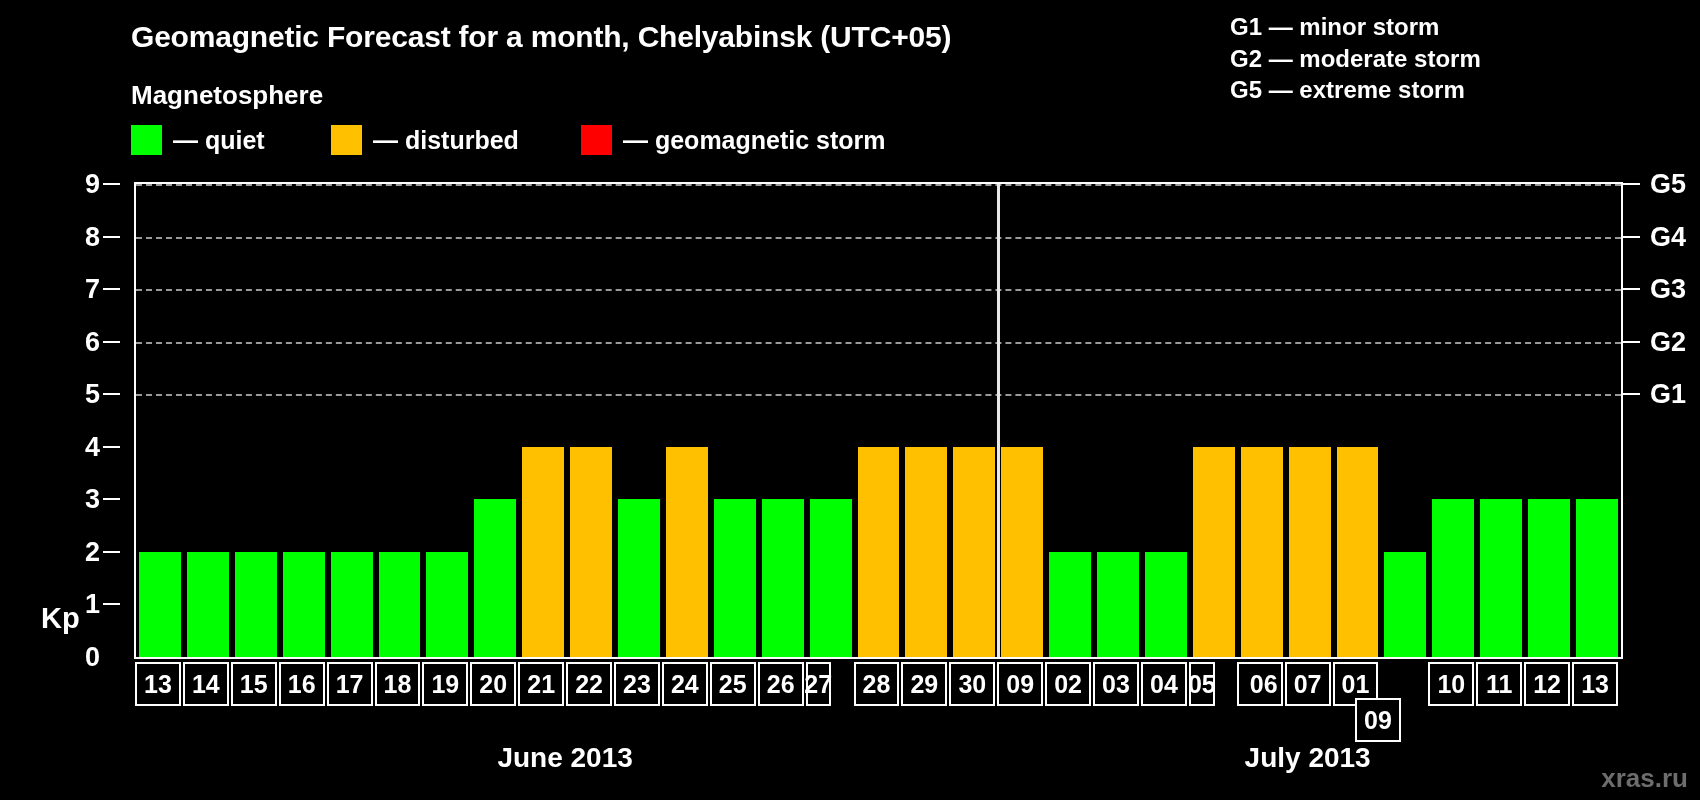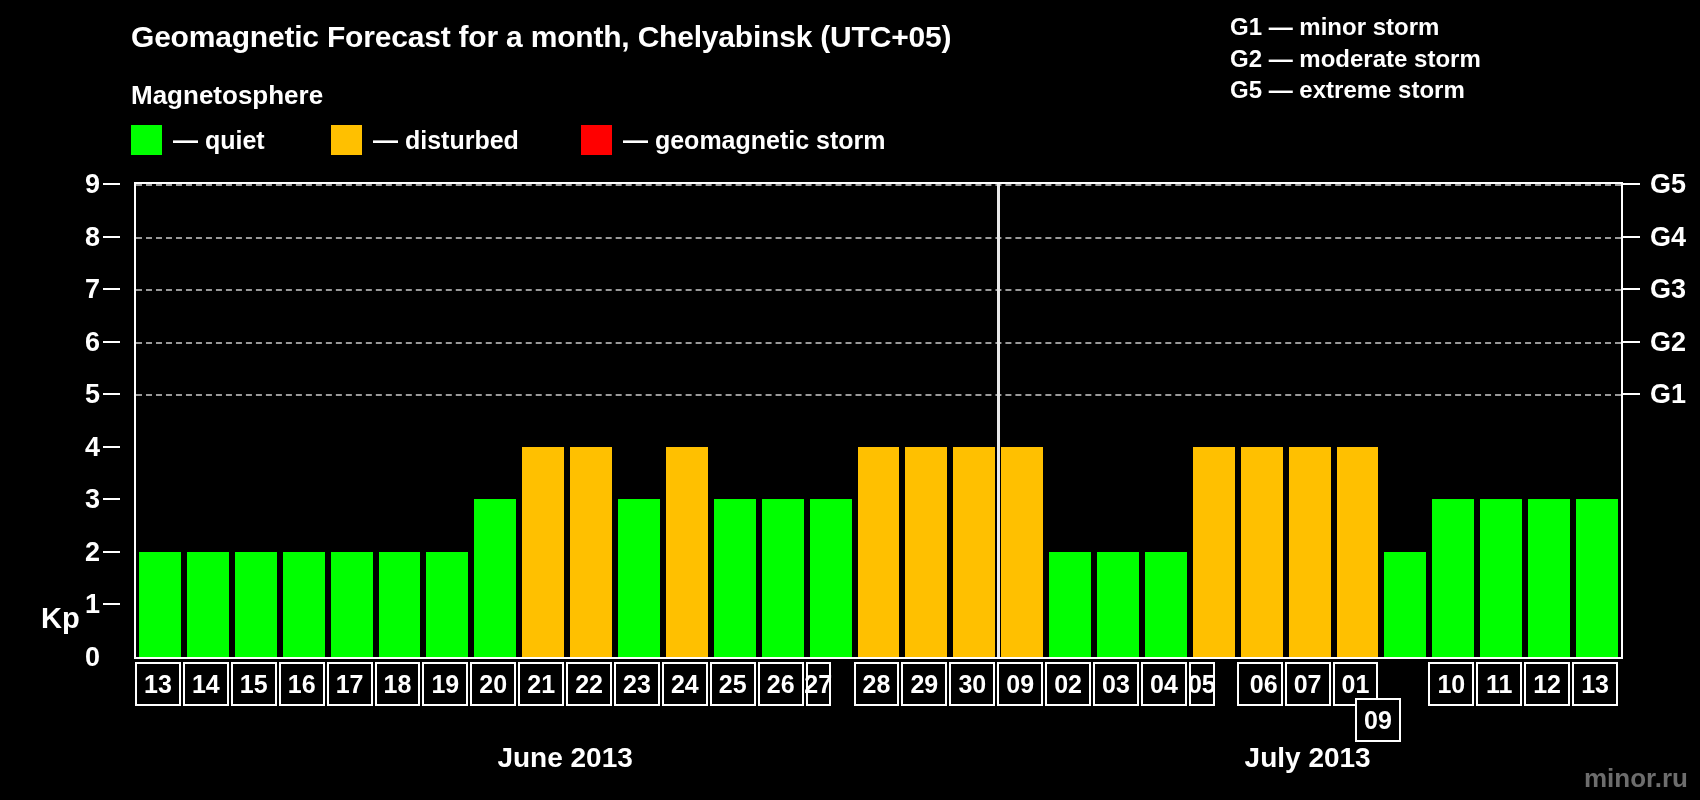--- a/index.html
+++ b/index.html
@@ -187,13 +187,13 @@
     <div class="date-cell" style="left: 1342.29px; width: 45.9032px;">11</div>
     <div class="date-cell" style="left: 1390.19px; width: 45.9032px;">12</div>
     <div class="date-cell" style="left: 1438.1px; width: 45.9032px;">13</div>
   </div>
 
 <div id="month-captions">
     <div class="month-caption" style="left: 565.129px;">June 2013</div>
     <div class="month-caption" style="left: 1307.63px;">July 2013</div>
   </div>
 
-<div id="watermark">minor.ru</div>
+<div id="watermark">xras.ru</div>
 
 </body></html>

